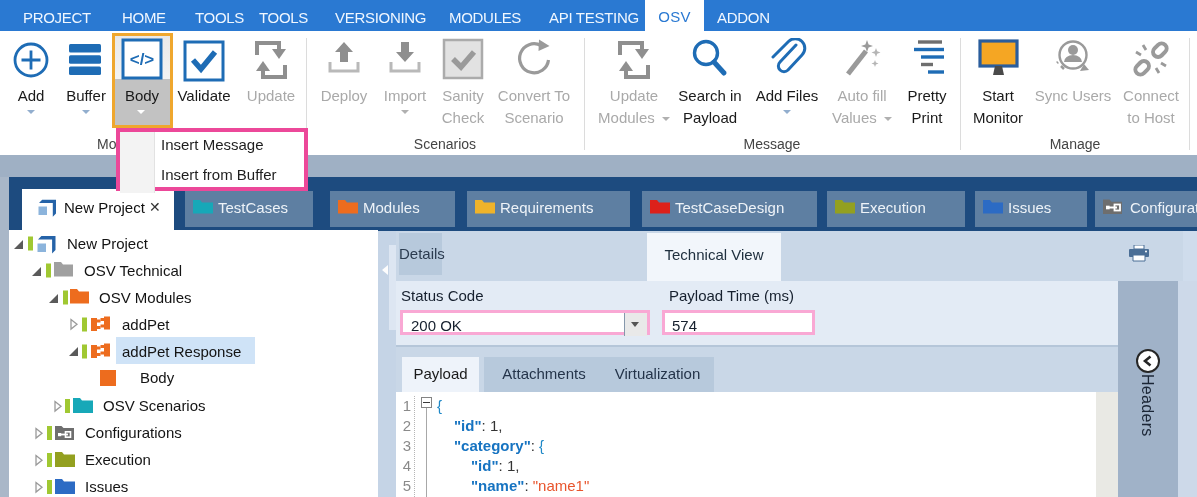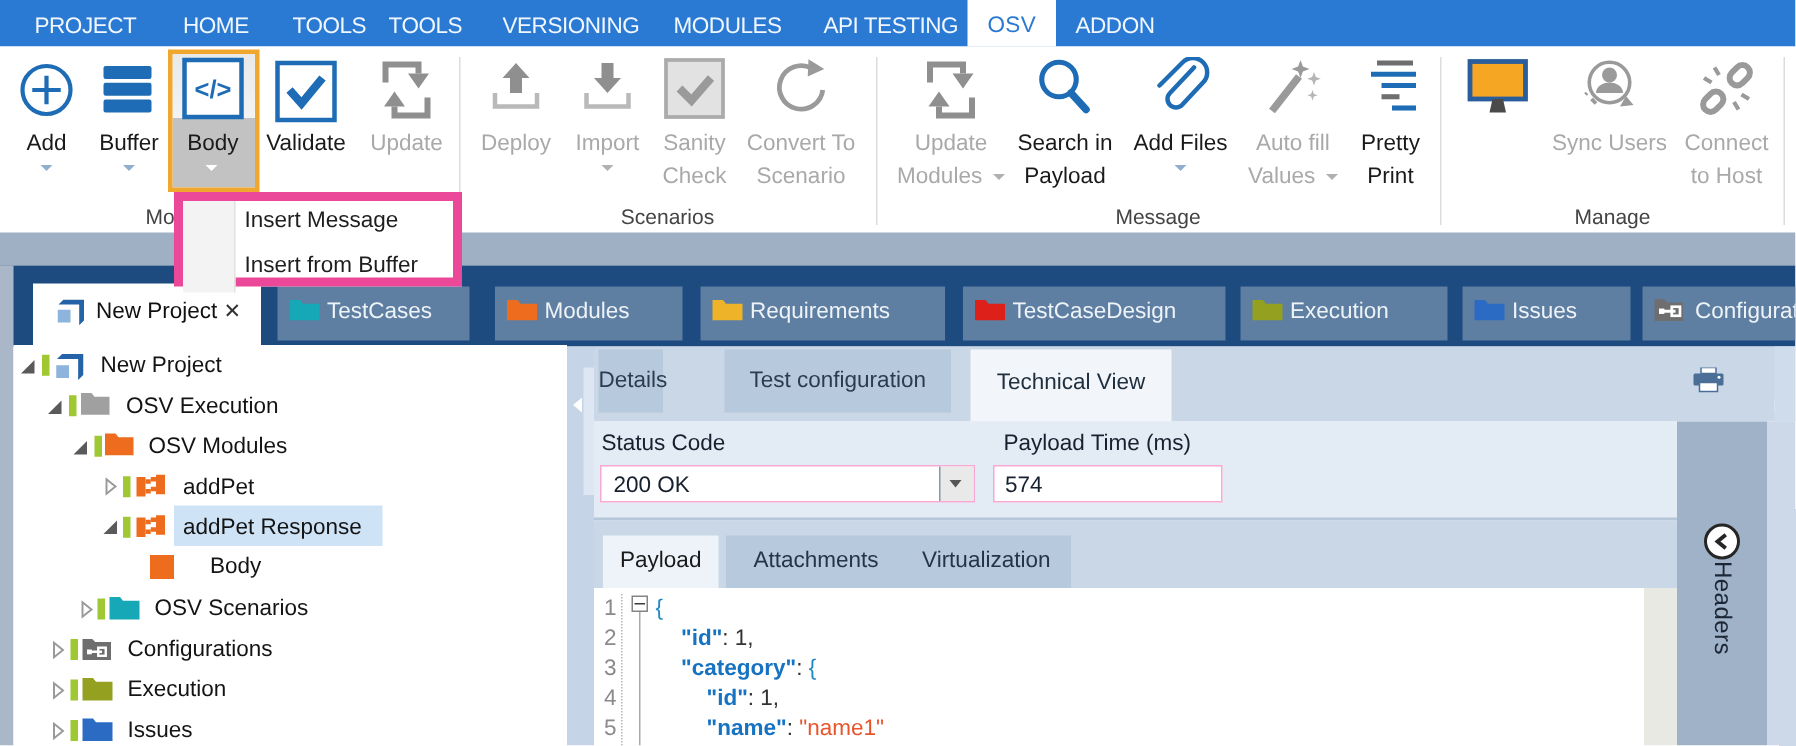--- a/index.html
+++ b/index.html
@@ -21,21 +21,21 @@
 .darr { position:absolute; width:0; height:0; border-left:4px solid transparent; border-right:4px solid transparent; border-top:4px solid #92aece; }
 .darr.gray { border-top-color:#b0b0b0; }
 .iarr { display:inline-block; width:0; height:0; border-left:4px solid transparent; border-right:4px solid transparent; border-top:4px solid #b0b0b0; vertical-align:middle; margin-left:3px; }
 
 .ricon { position:absolute; top:38px; width:44px; height:44px; }
 
 
 #bodybtn { left:112px; top:33px; width:61px; height:95px; border:3px solid #efa72e; background:linear-gradient(#e9e9e9 0%, #f3f3f3 48%, #c2c2c2 48%, #c2c2c2 100%); }
 
 
-#dropdown { left:116px; top:128px; width:192px; height:63px; background:#ffffff; border:6px solid #ec4899; z-index:60; }
+#dropdown { left:116px; top:128px; width:192px; height:63px; background:#ffffff; border:4px solid #ec4899; z-index:60; }
 #dropdown .gutter { position:absolute; left:0; top:0; width:35px; height:61px; background:#f3f3f3; border-right:1px solid #e2e2e2; }
 #dropdown .mi { position:absolute; left:41px; font-size:15px; color:#1e1e1e; }
 
 
 #band { left:0; top:155px; width:1197px; height:22px; background:#9fb0c4; }
 #navy { left:0; top:177px; width:1197px; height:54px; background:#1d4b7f; }
 #leftstrip { left:0; top:177px; width:9px; height:320px; background:#a9b7c8; }
 .dtab { position:absolute; top:191px; height:36px; background:#5e7fa2; color:#eef3f8; font-size:15px; }
 .dtab .txt { position:absolute; top:8px; }
 #activetab { left:22px; top:189px; width:152px; height:41px; background:#fff; }
@@ -48,21 +48,21 @@
 
 
 #splitter { left:378px; top:231px; width:18px; height:266px; background:#c5d4e6; }
 
 
 #rtabrow { left:396px; top:231px; width:801px; height:50px; background:#c9d7e7; }
 .rtab { position:absolute; top:233px; height:42px; background:#b7c9dc; color:#2c3c50; font-size:15px; text-align:center; }
 #rtab-active { top:233px; height:48px; background:#f2f6fb; color:#20303f; }
 #form { left:396px; top:281px; width:722px; height:66px; background:#e3ebf5; border-bottom:2px solid #b5c6d9; }
 .flabel { position:absolute; font-size:15px; color:#16202e; }
-.fbox { position:absolute; top:29px; height:24px; background:#fff; border:1px solid #f9a8d4; font-size:15px; color:#16202e; }
+.fbox { position:absolute; top:29px; height:24px; background:#fff; border:3px solid #f9a8d4; font-size:15px; color:#16202e; }
 #ptabrow { left:396px; top:347px; width:722px; height:45px; background:#c9d7e7; }
 .ptab { position:absolute; top:357px; height:35px; background:#b7c9dc; color:#24344a; font-size:15px; text-align:center; line-height:34px; }
 #ptab-active { background:#eef3fa; color:#1a1a1a; }
 
 
 #editor { left:396px; top:392px; width:700px; height:105px; background:#fff; }
 .cl { position:absolute; left:0; width:700px; height:20px; font-size:15px; line-height:20px; white-space:pre; }
 .lnum { position:absolute; width:15px; text-align:right; color:#8a8a8a; font-size:15px; line-height:20px; }
 .k { color:#1673c1; font-weight:bold; }
 .b { color:#1e88c7; }
@@ -200,20 +200,21 @@
   <div class="rlabel dis" style="left:211px">Update</div>
   <div class="rlabel dis" style="left:284px">Deploy</div>
   <div class="rlabel dis" style="left:345px">Import</div>
   <div class="rlabel dis" style="left:403px">Sanity<br>Check</div>
   <div class="rlabel dis" style="left:474px">Convert To<br>Scenario</div>
   <div class="rlabel dis" style="left:574px">Update<br>Modules <span class="iarr"></span></div>
   <div class="rlabel" style="left:650px">Search in<br>Payload</div>
   <div class="rlabel" style="left:727px">Add Files</div>
   <div class="rlabel dis" style="left:802px">Auto fill<br>Values <span class="iarr"></span></div>
   <div class="rlabel" style="left:867px">Pretty<br>Print</div>
+  <div class="rlabel" style="left:938px">Start<br>Monitor</div>
   <div class="rlabel dis" style="left:1013px">Sync Users</div>
   <div class="rlabel dis" style="left:1091px">Connect<br>to Host</div>
 
   <div class="darr" style="left:27px; top:110px"></div>
   <div class="darr" style="left:82px; top:110px"></div>
   <div class="darr" style="left:137px; top:110px; border-top-color:#fff"></div>
   <div class="darr gray" style="left:401px; top:110px"></div>
   <div class="darr" style="left:783px; top:110px"></div>
 
   <div class="rsep" style="left:306px"></div>
@@ -348,21 +349,21 @@
       <rect x="58" y="203" width="3.2" height="3.2" fill="#fff"></rect>
 
     <path d="M55,222 h7 l2,2.5 h11 v12.5 h-20 z" fill="#93a020"></path>
 
     <path d="M55,249 h7 l2,2.5 h11 v12.5 h-20 z" fill="#2c6bc4"></path>
   </svg>
   <div class="trow" style="left:67px;top:234px">
       <span class="lbl">New Project</span>
     </div>
   <div class="trow" style="left:84px;top:261px">
-      <span class="lbl">OSV Execution</span>
+      <span class="lbl">OSV Technical</span>
     </div>
   <div class="trow" style="left:99px;top:288px">
       <span class="lbl">OSV Modules</span>
     </div>
   <div class="trow" style="left:122px;top:315px">
       <span class="lbl">addPet</span>
     </div>
   <div class="trow" style="left:122px;top:342px">
       <span class="lbl">addPet Response</span>
     </div>
@@ -381,21 +382,20 @@
   <div class="trow" style="left:85px;top:477px">
       <span class="lbl">Issues</span>
     </div>
 
   <div class="abs" id="splitter"></div>
   <div class="abs" style="left:389px;top:245px;width:7px;height:85px;background:#dde6f2"></div>
   <div class="abs" style="left:382px;top:265px;width:0;height:0;border-top:5px solid transparent;border-bottom:5px solid transparent;border-right:6px solid #fdfdfd"></div>
 
   <div class="abs" id="rtabrow"></div>
   <div class="rtab" style="left:399px;width:43px;line-height:42px">Details</div>
-  <div class="rtab" style="left:483px;width:151px;line-height:42px">Test configuration</div>
   <div class="rtab" id="rtab-active" style="left:647px;width:134px;line-height:44px">Technical View</div>
   <svg class="abs" style="left:1128px;top:245px" width="22" height="17">
       <path d="M6,0 h10 v4 h-10 z" fill="#fff" stroke="#4a6e96"></path>
       <rect x="1" y="4" width="20" height="8" rx="1" fill="#4a6e96"></rect>
       <circle cx="18" cy="6.5" r="1" fill="#fff"></circle>
       <path d="M5,10 h12 v6 h-12 z" fill="#fff" stroke="#4a6e96"></path>
     </svg>
   <div class="abs" style="left:1183px;top:266px;width:0;height:0;border-top:5px solid transparent;border-bottom:5px solid transparent;border-left:6px solid #f5f8fb"></div>
   <div class="abs" id="form"></div>
   <div class="flabel" style="left:401px;top:287px">Status Code</div>

